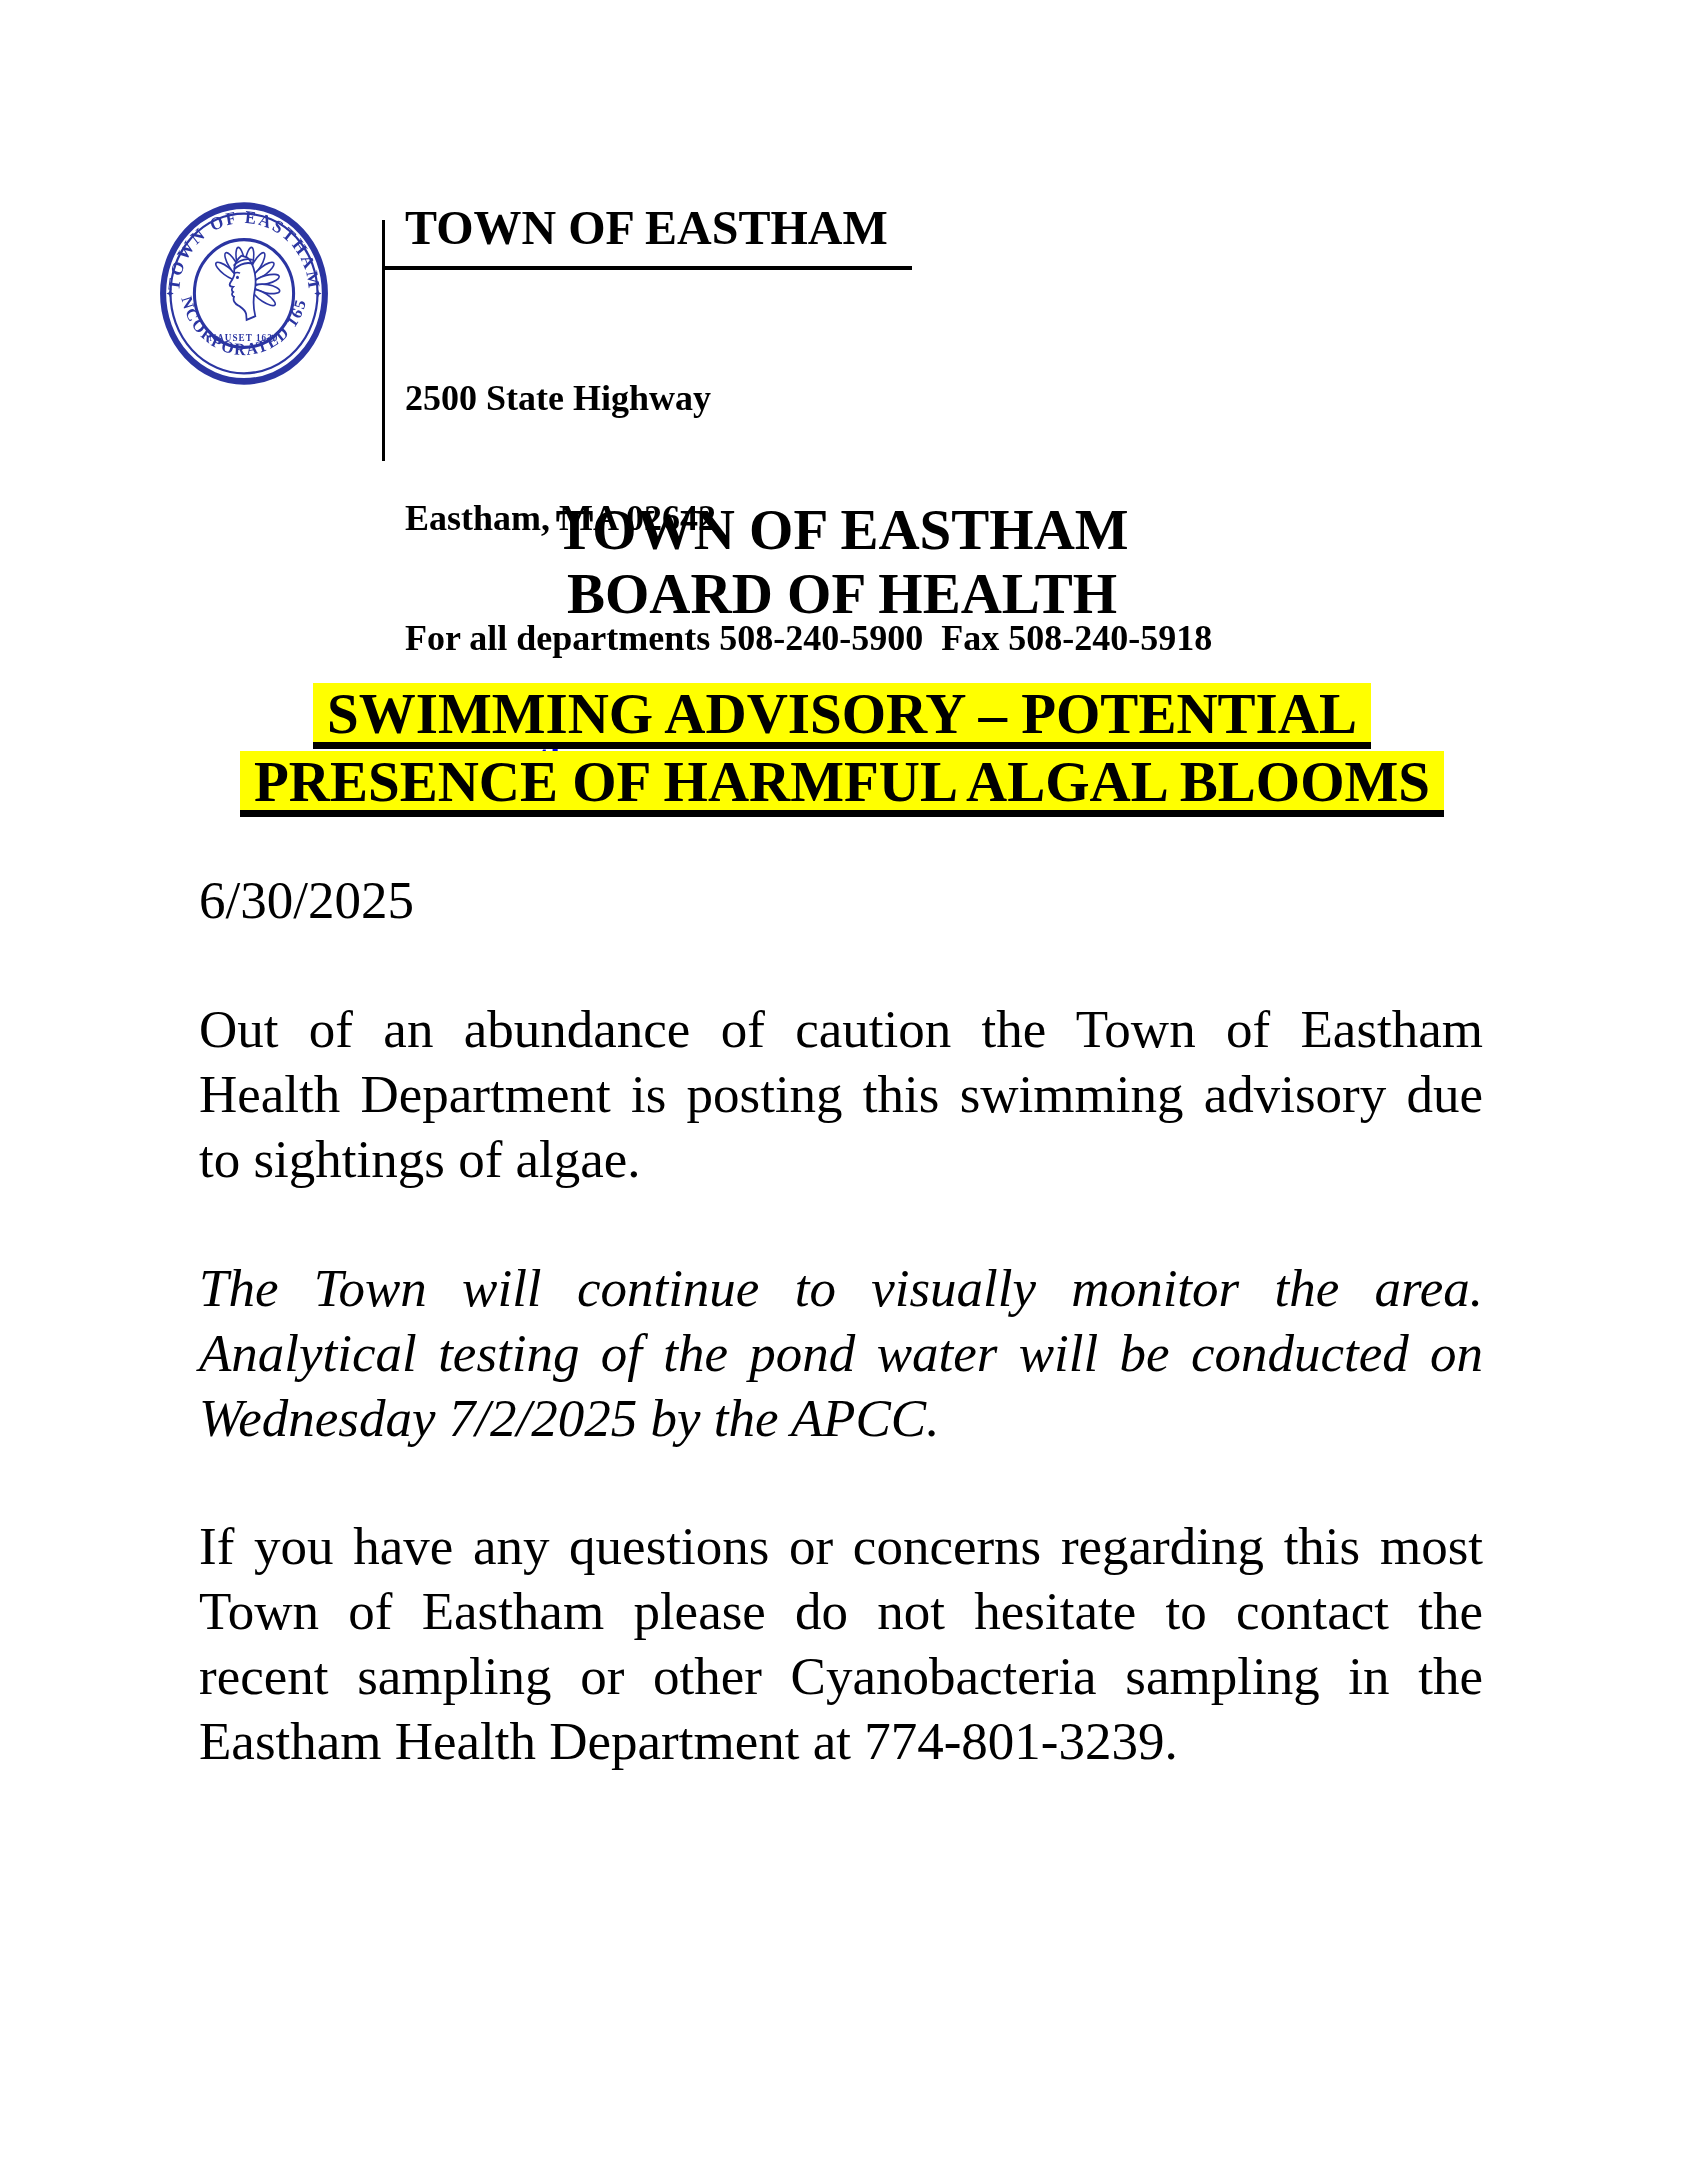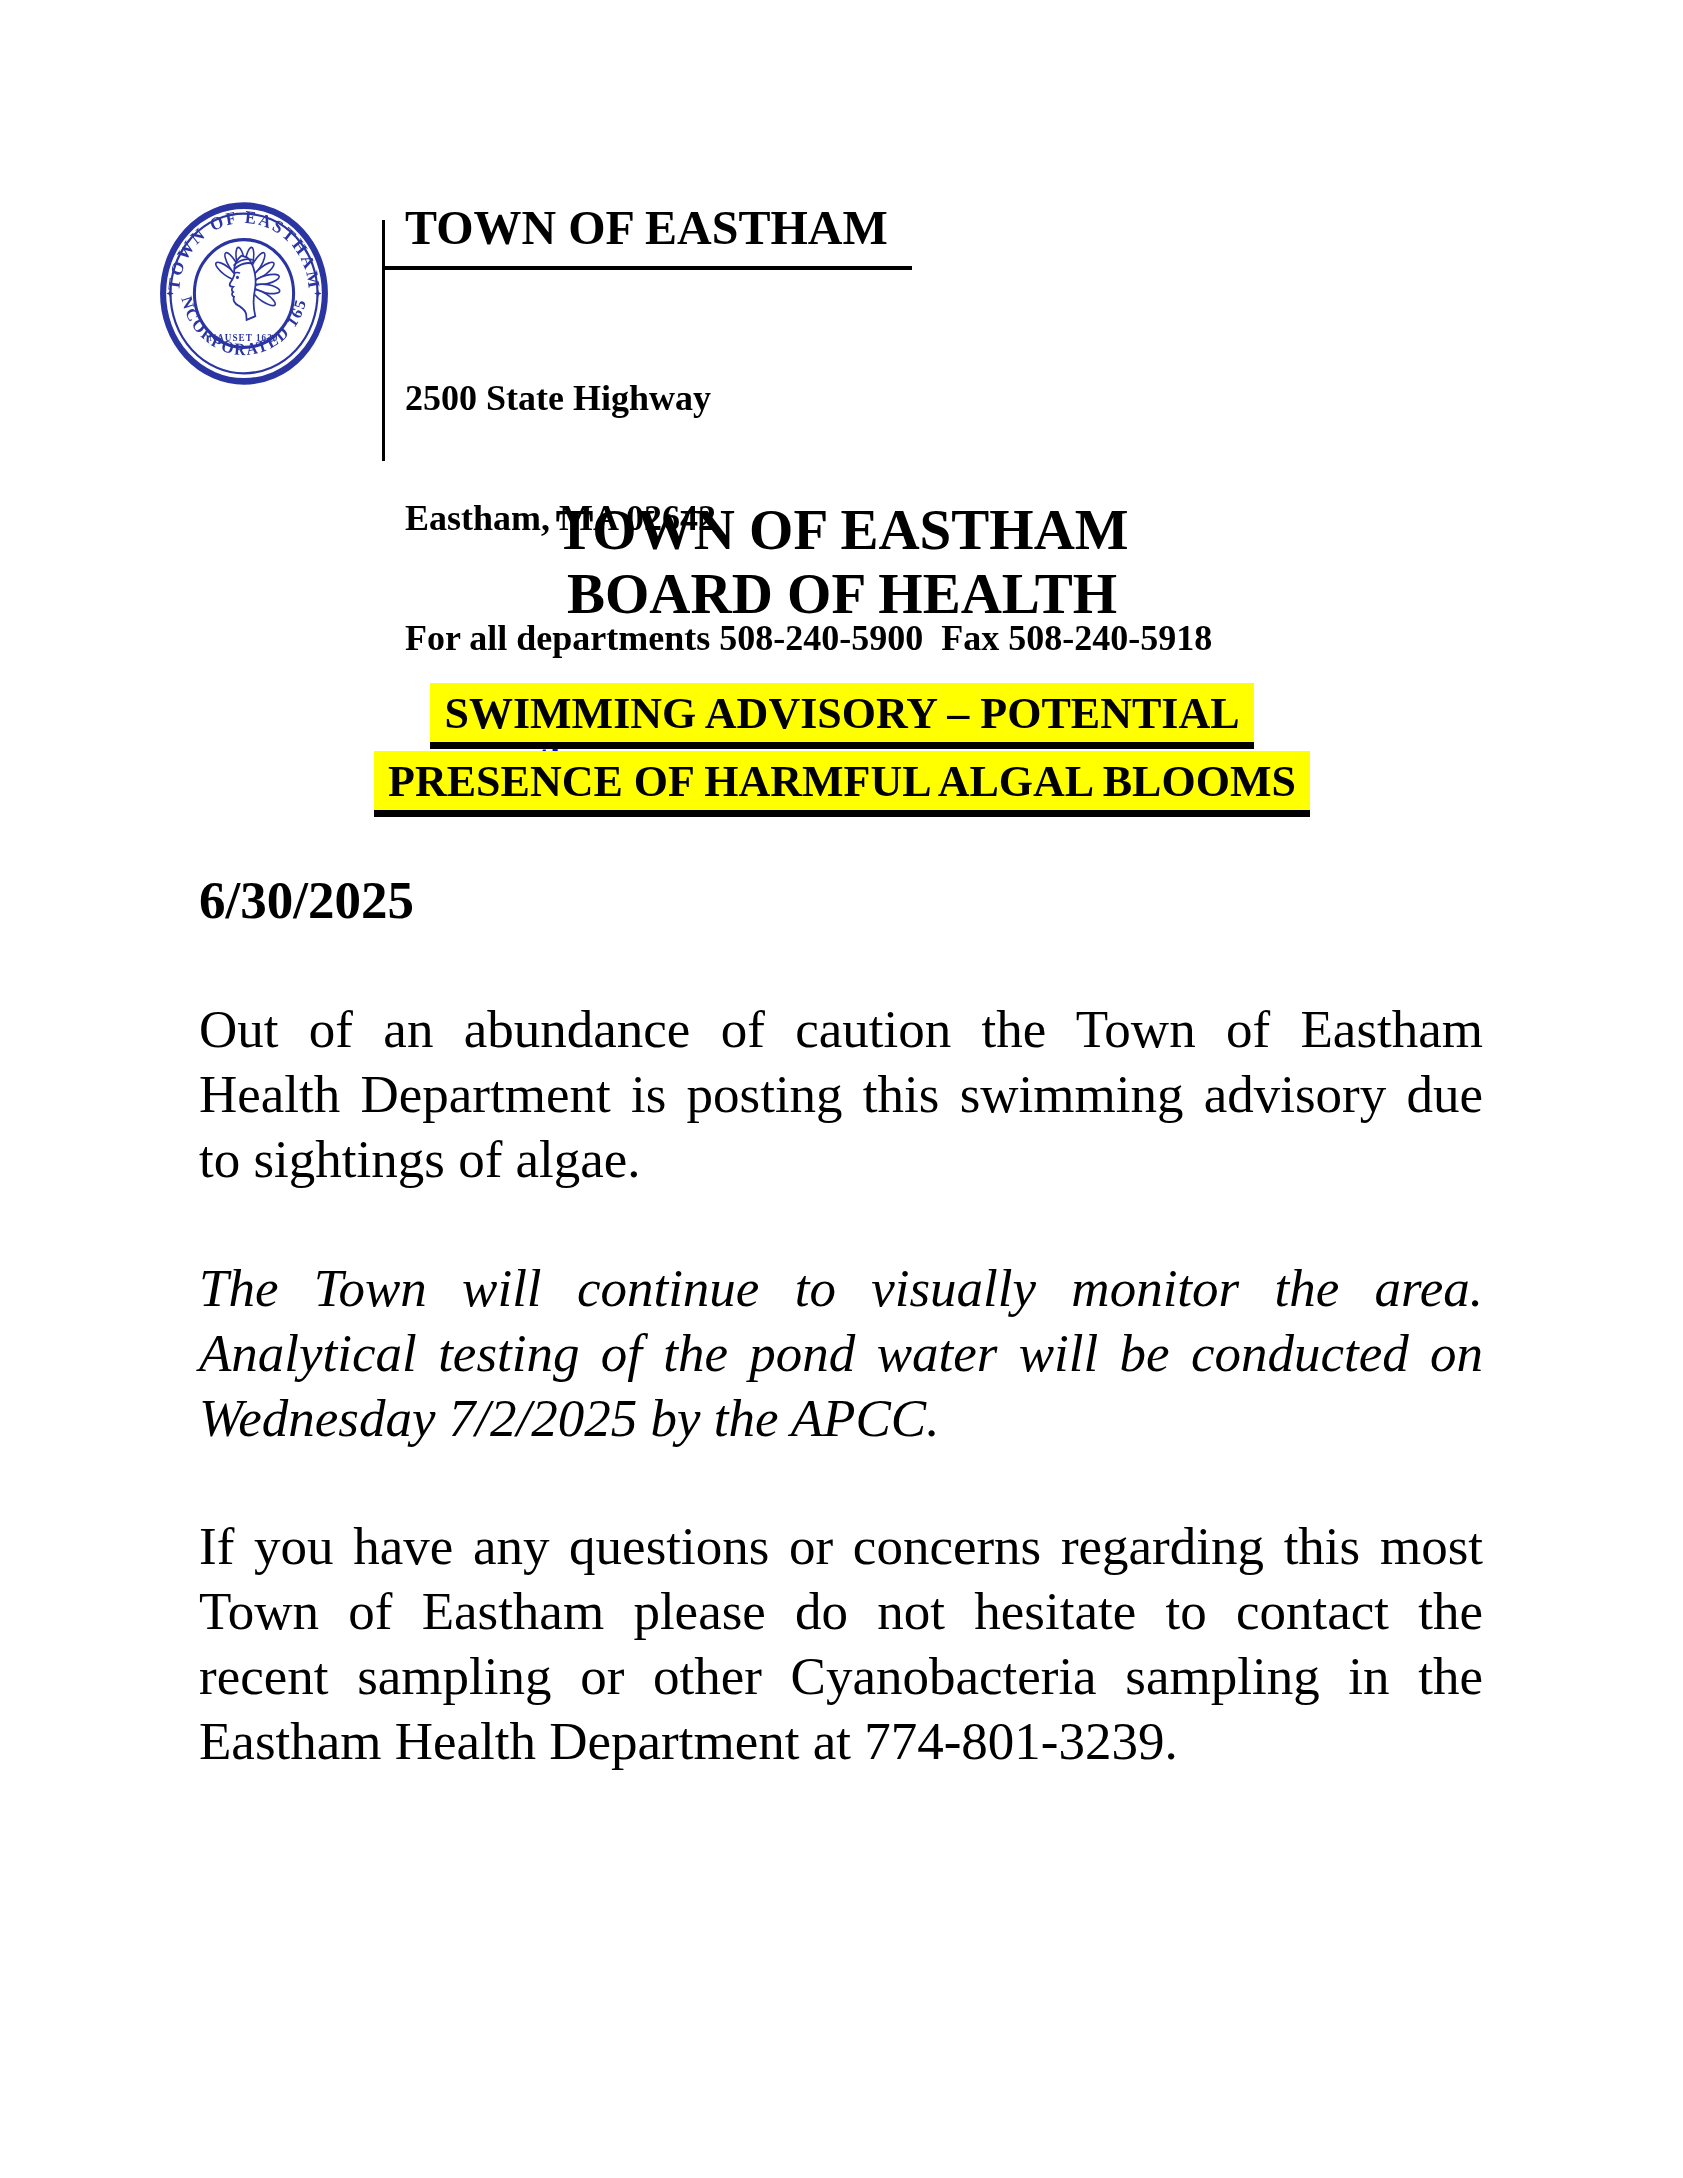--- a/index.html
+++ b/index.html
@@ -31,29 +31,29 @@
     text-underline-offset:4px;
     font-weight:bold;
   }
   
   .center-band{position:absolute;left:0;width:1684px;text-align:center;}
   .main-heading{top:498px;font-size:57px;font-weight:bold;line-height:64px;}
   .advisory{top:683px;line-height:0;}
   .hl{
     display:inline-block;
     background:var(--highlight,#ffff00);
-    font-size:44px;font-weight:bold;line-height:56px;
+    font-size:57px;font-weight:bold;line-height:56px;
     padding:3px 14px 0 14px;
     border-bottom:7px solid #000;
     margin-bottom:2px;
     white-space:nowrap;
   }
   
   .body-col{position:absolute;left:199px;width:1284px;font-size:53px;line-height:65px;}
-  .date-line{top:868px;font-weight:bold;}
+  .date-line{top:868px;}
   .para{}
   .p1{top:997px;} .p2{top:1256px;font-style:italic;} .p3{top:1514px;}
   .jline{text-align:justify;text-align-last:justify;}
   .jlast{text-align:left;text-align-last:left;}
 </style>
 </head>
 <body>
 
 <div class="page">
 

